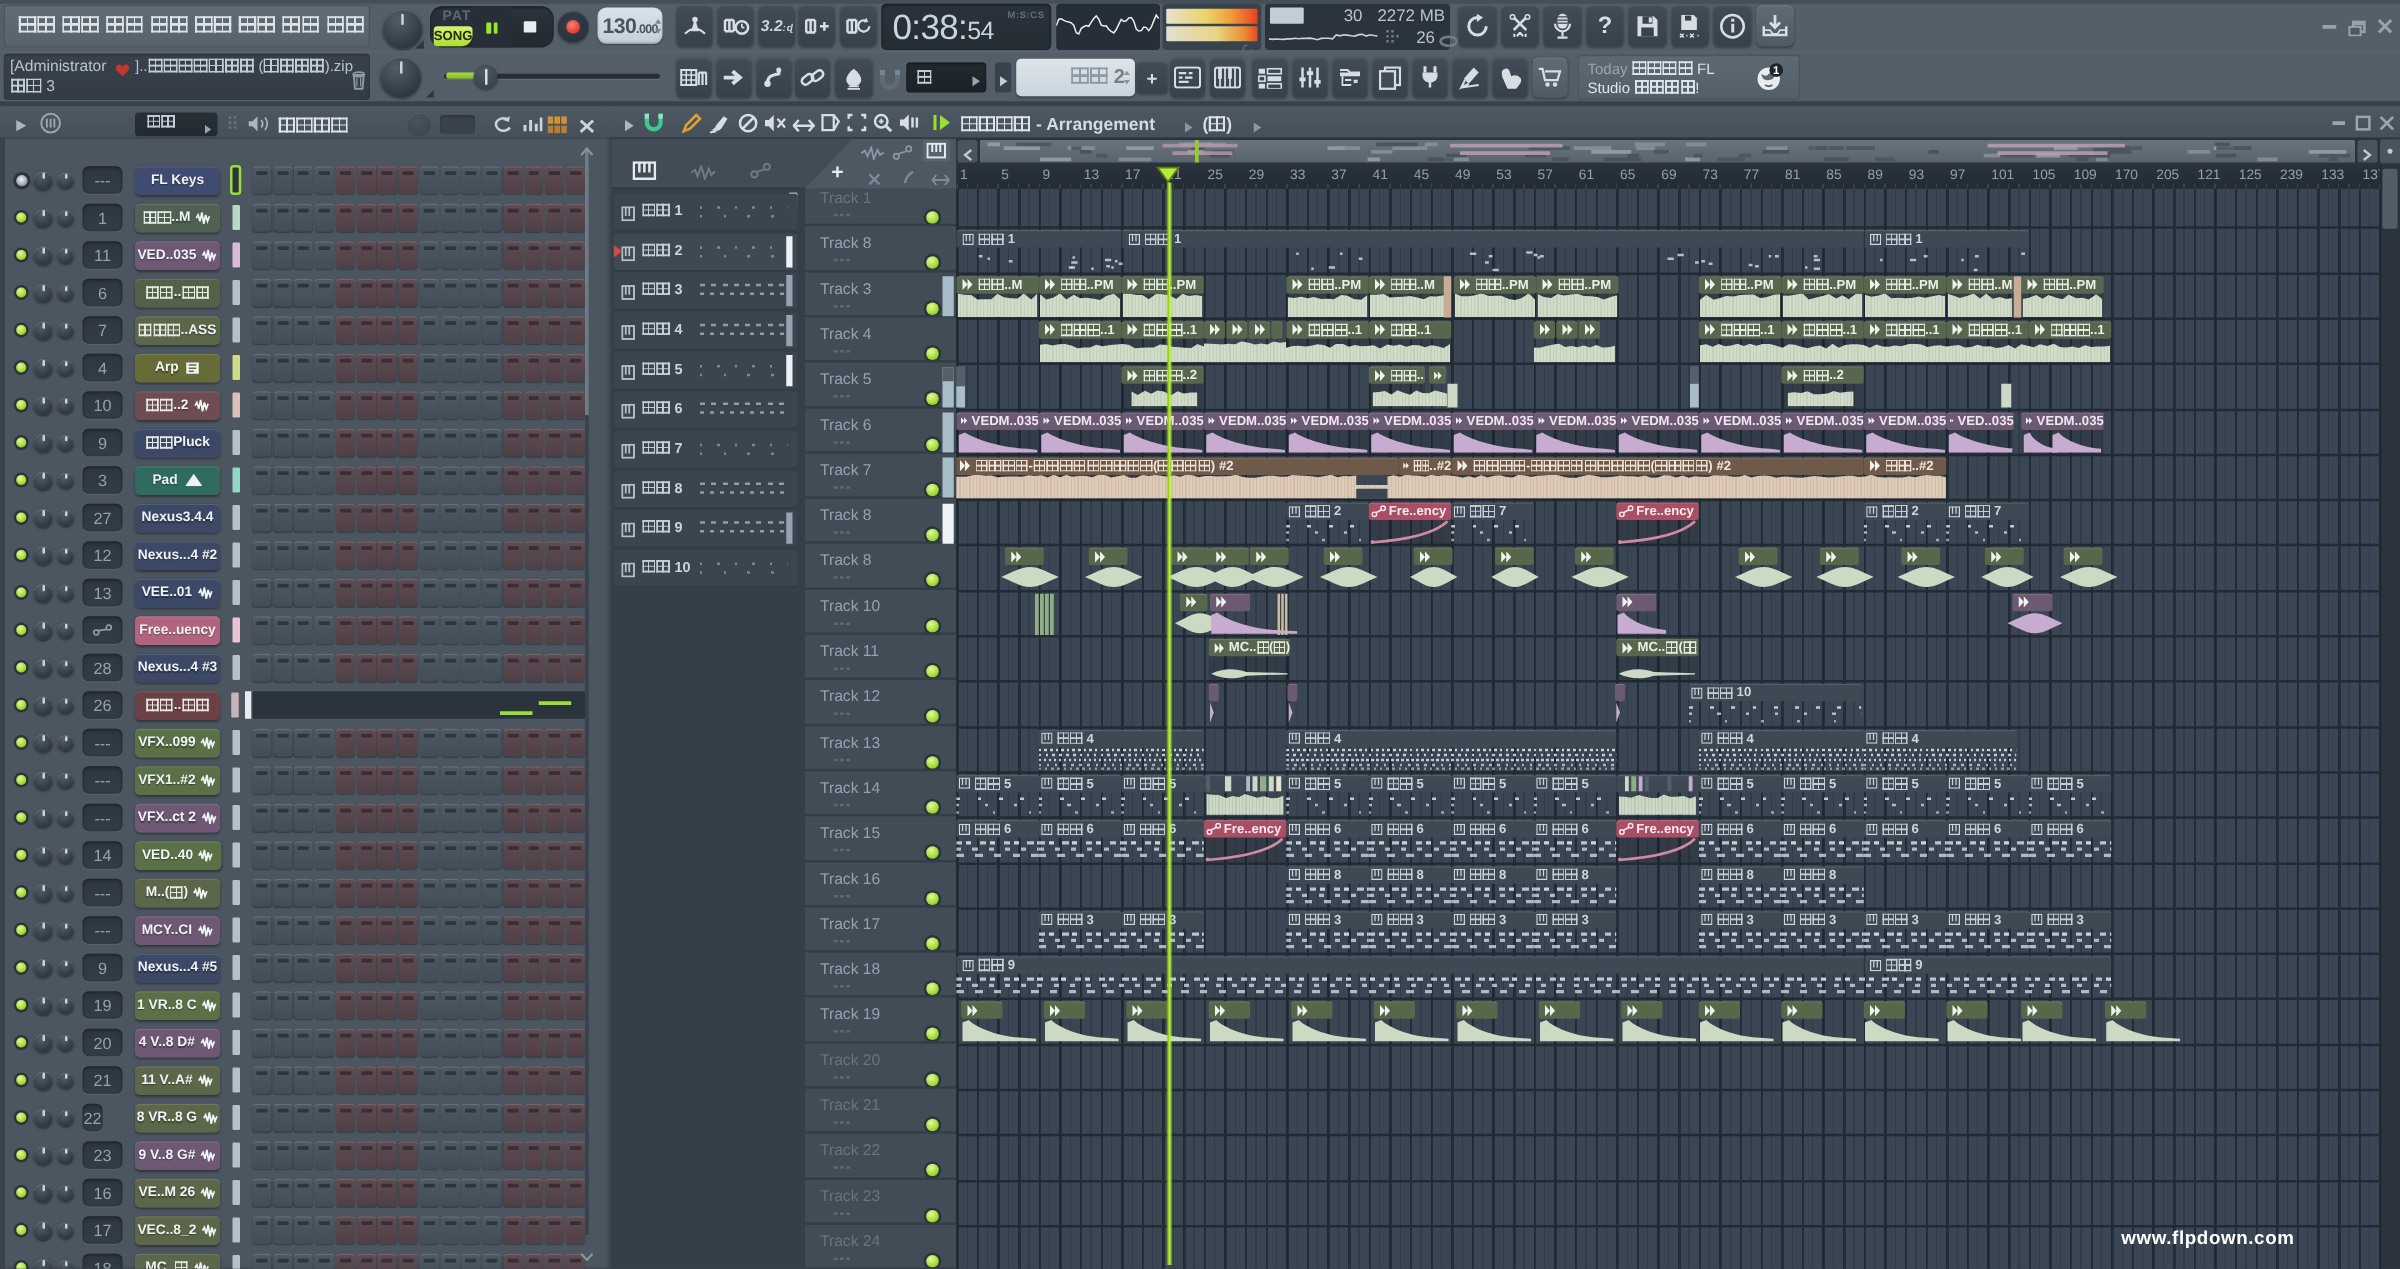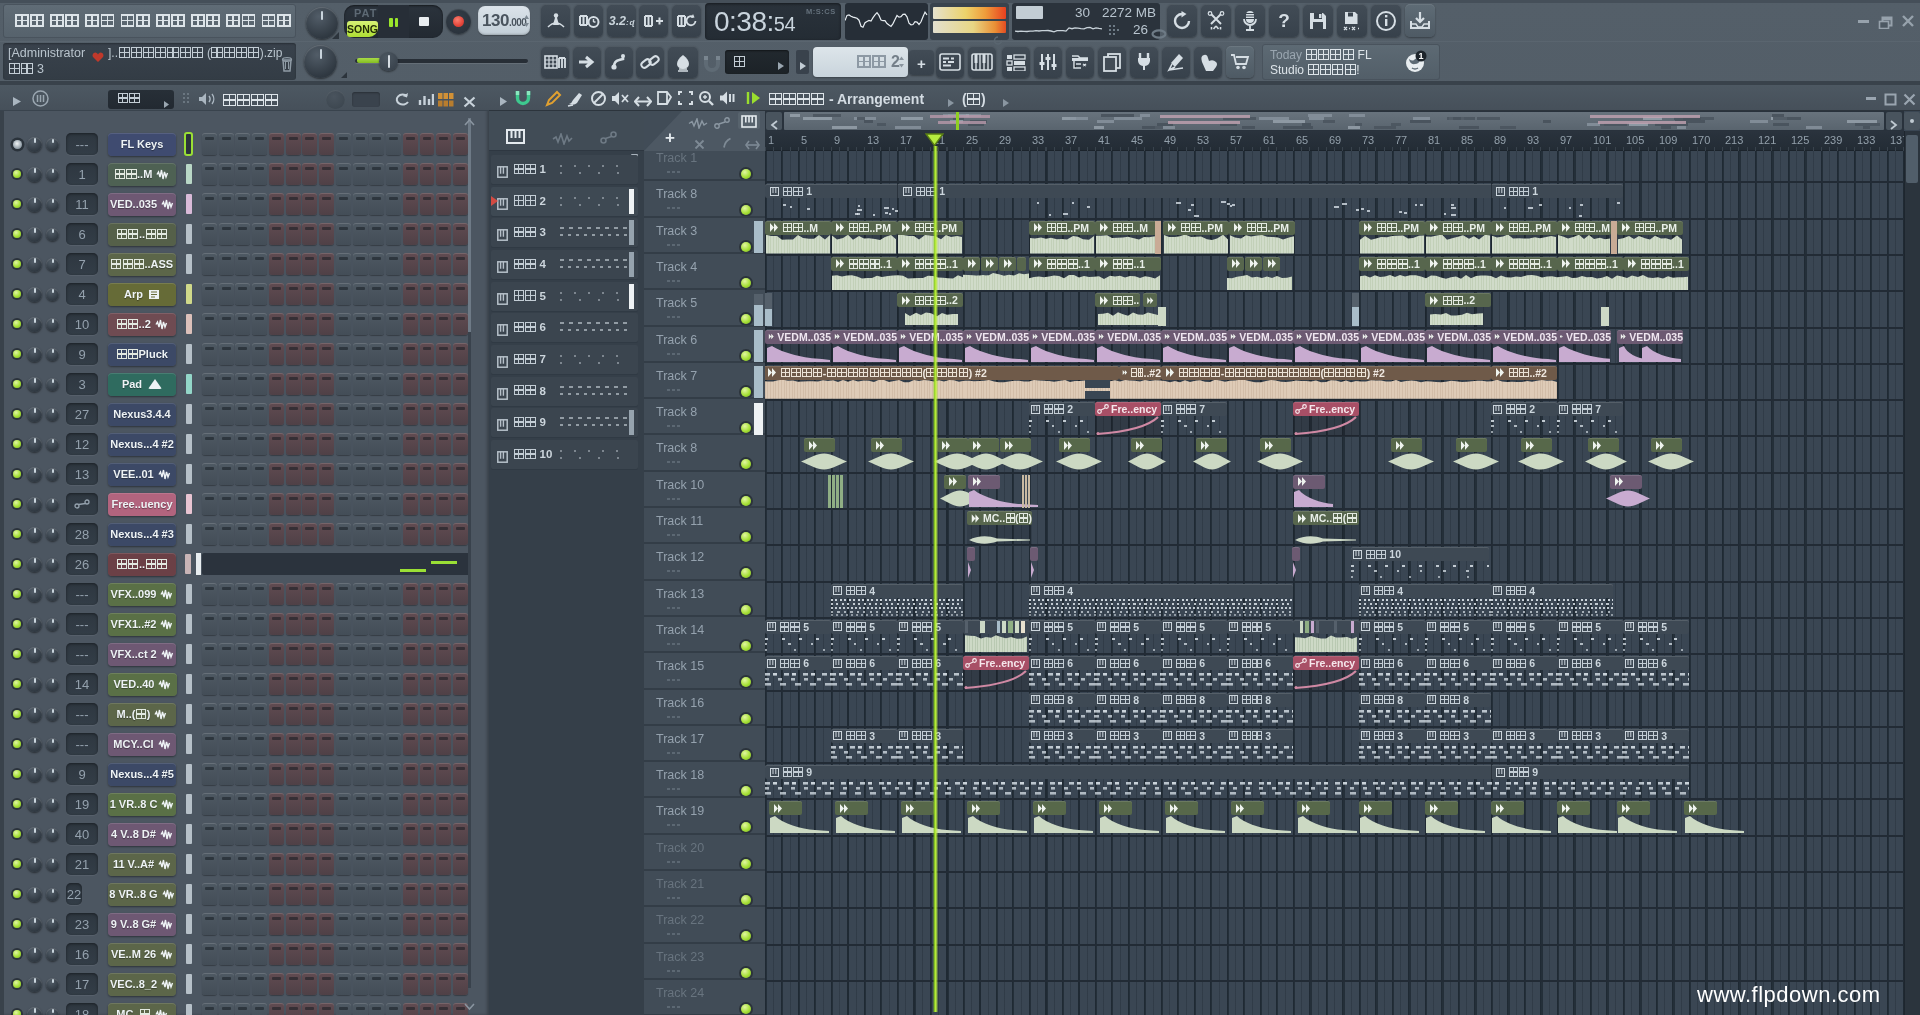--- a/index.html
+++ b/index.html
@@ -15,21 +15,21 @@
 .kn::after{content:"";position:absolute;left:50%;top:12%;width:2px;height:30%;margin-left:-1px;background:#c9d4dc;border-radius:1px}
 .numbox{position:absolute;background:linear-gradient(#2e3740,#333d47);border-radius:5px;color:#94a1ad;font-size:13px;display:flex;align-items:center;justify-content:center;box-shadow:inset 0 1px 3px rgba(0,0,0,.45),0 1px 0 rgba(255,255,255,.06)}
 .name{position:absolute;height:23px;border-radius:4px;font-size:11px;font-weight:bold;color:#eef3f5;display:flex;align-items:center;justify-content:center;box-shadow:0 1px 2px rgba(0,0,0,.4),inset 0 1px 0 rgba(255,255,255,.12);text-shadow:0 1px 1px rgba(0,0,0,.4)}
 .st{position:absolute;display:flex;gap:1.8px}
 .st b{display:block;width:14.95px;height:22px;border-radius:3px;position:relative;box-shadow:inset 0 1px 0 rgba(255,255,255,.14),0 1px 1px rgba(0,0,0,.3)}
 .st b::after{content:"";position:absolute;left:3px;right:3px;top:4px;height:2.5px;border-radius:1px;background:rgba(16,22,28,.5)}
 .st b.a{background:linear-gradient(#4e5963,#434d57)}
 .st b.b{background:linear-gradient(#614b51,#4f4046)}
 .chdr{position:absolute;left:0;right:0;top:0;height:14px;font-size:10.5px;font-weight:bold;color:#e9efe9;display:flex;align-items:center;white-space:nowrap;overflow:hidden;border-radius:2px;box-shadow:inset 0 1px 0 rgba(255,255,255,.12)}
 .phead{position:absolute;width:5px;background:linear-gradient(90deg,rgba(120,200,20,.1),#8fd023 35%,#c2f33f 55%,rgba(120,200,20,.1))}
-.wm{position:absolute;color:#fff;font-weight:normal;font-size:22px;letter-spacing:.5px}
+.wm{position:absolute;color:#fff;font-weight:bold;font-size:15px;letter-spacing:.5px}
 
 .bd{background-image:repeating-linear-gradient(90deg,rgba(222,231,238,.78) 0 5px,transparent 5px 8px,rgba(228,236,242,.85) 8px 12px,transparent 12px 19px),repeating-linear-gradient(90deg,rgba(222,231,238,.72) 0 4px,transparent 4px 13px),repeating-linear-gradient(90deg,rgba(222,231,238,.72) 0 6px,transparent 6px 15px);background-size:100% 2.6px,100% 2.6px,100% 2.6px;background-position:0 3px,0 8px,0 13px;background-repeat:no-repeat}
 .b4{background-image:repeating-linear-gradient(90deg,rgba(228,236,242,.85) 0 2px,transparent 2px 4.5px),repeating-linear-gradient(90deg,rgba(228,236,242,.8) 0 2px,transparent 2px 5.5px),repeating-linear-gradient(90deg,rgba(228,236,242,.8) 0 2px,transparent 2px 4px),repeating-linear-gradient(90deg,rgba(228,236,242,.65) 0 2px,transparent 2px 6.5px),repeating-linear-gradient(90deg,rgba(228,236,242,.5) 0 2px,transparent 2px 5px);background-size:100% 2.2px,100% 2.2px,100% 2.2px,100% 2.2px,100% 2.2px;background-position:0 1px,0 5px,0 9px,0 13px,0 16px;background-repeat:no-repeat}
 .bs{background-image:repeating-linear-gradient(90deg,rgba(228,236,242,.8) 0 3px,transparent 3px 17px),repeating-linear-gradient(90deg,rgba(228,236,242,.7) 0 2.5px,transparent 2.5px 23px),repeating-linear-gradient(90deg,rgba(228,236,242,.6) 0 2px,transparent 2px 29px);background-size:100% 2.2px,100% 2.2px,100% 2.2px;background-position:0 4px,0 9px,0 15px;background-repeat:no-repeat}
 </style></head>
 <body>
 <div class="app">
     <div style="position:absolute;left:0px;top:0px;width:1920px;height:3px;background:#454f59"></div>
     <div style="position:absolute;left:3px;top:4px;width:293px;height:34px;background:linear-gradient(#606c76,#56626c);border-radius:3px;box-shadow:inset 0 0 0 1px #49535d"></div>
     <div style="position:absolute;left:14px;top:12px;width:278px;height:18px;font-size:15px;color:#dce3e8;letter-spacing:.5px"><i class="c cw"></i><i class="c cw"></i> <i class="c cw"></i><i class="c cw"></i> <i class="c cw"></i><i class="c cw"></i> <i class="c cw"></i><i class="c cw"></i> <i class="c cw"></i><i class="c cw"></i> <i class="c cw"></i><i class="c cw"></i> <i class="c cw"></i><i class="c cw"></i> <i class="c cw"></i><i class="c cw"></i></div>
@@ -924,21 +924,21 @@
         <b class="a"></b>
         <b class="a"></b>
         <b class="b"></b>
         <b class="b"></b>
         <b class="b"></b>
         <b class="b"></b>
       </div>
       <div class="led" style="left:13px;top:718.5px"></div>
       <div class="kn" style="left:27px;top:715.5px;width:15px;height:15px"></div>
       <div class="kn" style="left:46px;top:716.5px;width:13px;height:13px"></div>
-      <div class="numbox" style="left:66px;top:712px;width:32px;height:22px">40</div>
+      <div class="numbox" style="left:66px;top:712px;width:32px;height:22px">20</div>
       <div class="name" style="left:108px;top:711.5px;width:68px;background:linear-gradient(#6E5873,#6E5873)">4 V..8 D#<svg width="13" height="11" viewBox="0 0 13 11" style="margin-left:4px">
           <path d="M1 5.5 L2.5 3 L4 8 L5.5 1 L7 10 L8.5 3 L10 8 L11.5 4" stroke="#eef3f5" stroke-width="1.4" fill="none"></path>
         </svg></div>
       <div style="position:absolute;left:186px;top:713px;width:6px;height:20px;background:#b6c0c8;border-radius:1px"></div>
       <div class="st" style="left:202px;top:712px">
         <b class="a"></b>
         <b class="a"></b>
         <b class="a"></b>
         <b class="a"></b>
         <b class="b"></b>
@@ -1513,21 +1513,21 @@
     <div style="position:absolute;left:1395px;top:134px;font-size:11px;color:#93a0ab">77</div>
     <div style="position:absolute;left:1428px;top:134px;font-size:11px;color:#93a0ab">81</div>
     <div style="position:absolute;left:1461px;top:134px;font-size:11px;color:#93a0ab">85</div>
     <div style="position:absolute;left:1494px;top:134px;font-size:11px;color:#93a0ab">89</div>
     <div style="position:absolute;left:1527px;top:134px;font-size:11px;color:#93a0ab">93</div>
     <div style="position:absolute;left:1560px;top:134px;font-size:11px;color:#93a0ab">97</div>
     <div style="position:absolute;left:1593px;top:134px;font-size:11px;color:#93a0ab">101</div>
     <div style="position:absolute;left:1626px;top:134px;font-size:11px;color:#93a0ab">105</div>
     <div style="position:absolute;left:1659px;top:134px;font-size:11px;color:#93a0ab">109</div>
     <div style="position:absolute;left:1692px;top:134px;font-size:11px;color:#93a0ab">170</div>
-    <div style="position:absolute;left:1725px;top:134px;font-size:11px;color:#93a0ab">213</div>
+    <div style="position:absolute;left:1725px;top:134px;font-size:11px;color:#93a0ab">205</div>
     <div style="position:absolute;left:1758px;top:134px;font-size:11px;color:#93a0ab">121</div>
     <div style="position:absolute;left:1791px;top:134px;font-size:11px;color:#93a0ab">125</div>
     <div style="position:absolute;left:1824px;top:134px;font-size:11px;color:#93a0ab">239</div>
     <div style="position:absolute;left:1857px;top:134px;font-size:11px;color:#93a0ab">133</div>
     <div style="position:absolute;left:1890px;top:134px;font-size:11px;color:#93a0ab">137</div>
     <div style="position:absolute;left:765px;top:147px;width:1139px;height:4px;background-image:repeating-linear-gradient(90deg,#39434d 0 1px,transparent 1px 8.25px)"></div>
     <div style="position:absolute;left:925px;top:133px"><svg width="19" height="14" viewBox="0 0 19 14" style="">
         <path d="M1 1 H18 L9.5 12.5 Z" fill="#b5ec3f" stroke="#5a7d14" stroke-width="1.4"></path>
       </svg></div>
     <div style="position:absolute;left:765px;top:151px;width:1139px;height:864px;overflow:hidden;background-color:#3A4653;background-image:

